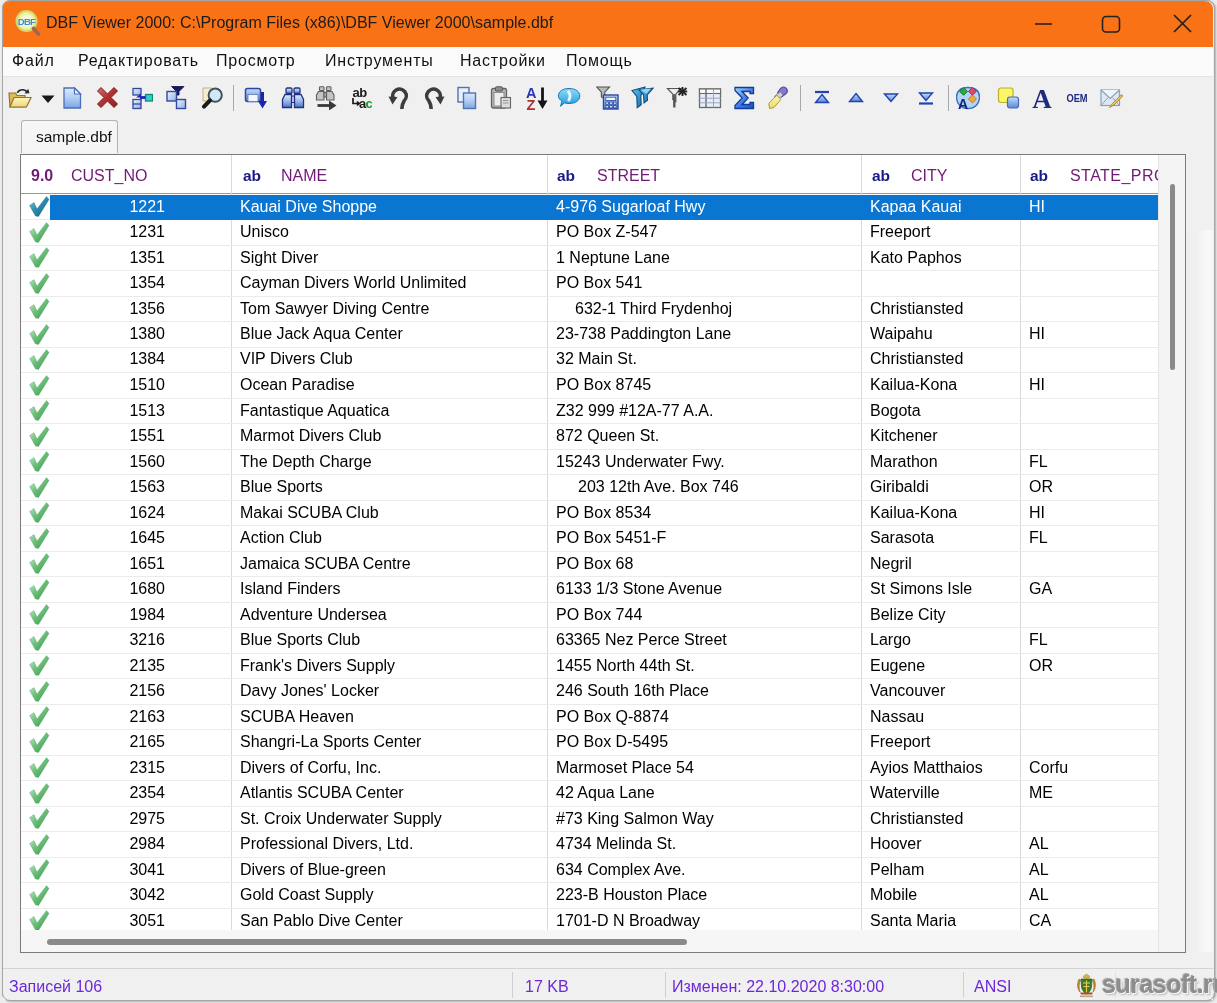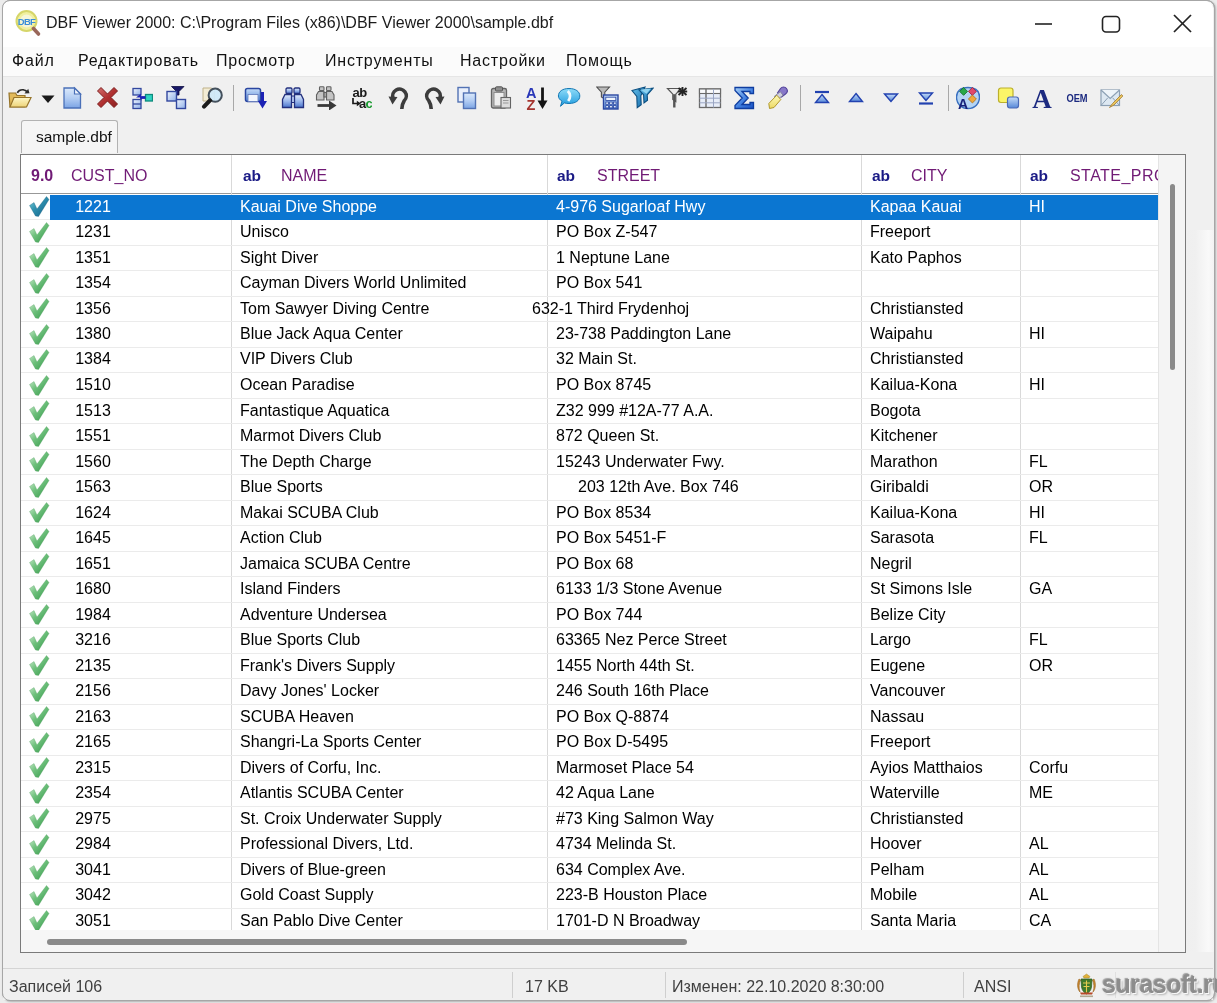--- a/index.html
+++ b/index.html
@@ -7,21 +7,21 @@
 #pg { position:relative; width:1217px; height:1003px; }
 .abs { position:absolute; }
 
 
 #win { position:absolute; left:2px; top:0px; width:1213px; height:1001px;
   border:1px solid #a6a6a6; border-radius:8px; background:#f0f0f0; overflow:hidden;
   box-shadow:1px 1px 2px rgba(0,0,0,0.25); }
 
 
 #titlebar { position:absolute; left:2px; top:1px; width:1211px; height:46px;
-  background:#ffffff; border-radius:8px 8px 0 0;text-align:right; }
+  background:#f97316; border-radius:8px 8px 0 0;text-align:right; }
 #title-txt { position:absolute; left:44px; top:13px; font-size:16px; color:#1b1b1b; }
 #appicon { position:absolute; left:13px; top:9px; }
 
 
 .wbtn { position:absolute; top:0; }
 
 
 #menubar { position:absolute; left:3px; top:47px; width:1210px; height:29px; background:#fbfbfb; }
 .mi { position:absolute; top:5px; font-size:16px; color:#111; letter-spacing:0.8px; }
 
@@ -43,35 +43,35 @@
 #header { position:absolute; left:0; top:0; width:1137px; height:39px; background:#fff;
   border-bottom:1px solid #989898; overflow:hidden; }
 .hdt { position:absolute; top:12px; font-size:16px; color:#701a75; white-space:pre; }
 .hab { position:absolute; top:12px; font-size:15.5px; font-weight:bold; color:#1a1a85; }
 #data { position:absolute; left:0; top:40px; width:1137px; height:735px; overflow:hidden; }
 .row { position:absolute; left:0; width:100%; height:25.5px; }
 .row > div { position:absolute; top:3px; font-size:16px; color:#000; white-space:pre; }
 .selbar { left:29px; top:0 !important; width:1108px; height:25px; background:#0b76d1; }
 .sel .cc, .sel .cnum { color:#fff; }
 .chk { left:6px; top:0.5px !important; }
-.cnum { left:0; width:144px; text-align:center; }
+.cnum { left:0; width:144px; text-align:right; }
 .hgl { position:absolute; left:0; width:100%; height:1px; background:#ebebeb; }
 .vgl { position:absolute; top:0px; width:1px; height:775px; background:#d9d9d9; }
 
 
 #vtrack { position:absolute; left:1137px; top:0; width:27px; height:797px; background:#f4f4f4; border-left:1px solid #e4e4e4; }
 #vthumb { position:absolute; left:11px; top:29px; width:5px; height:186px; background:#8a8a8a; border-radius:2.5px; }
 
 #htrack { position:absolute; left:0; top:775px; width:1137px; height:22px; background:#f6f6f6; }
 #hthumb { position:absolute; left:26px; top:9px; width:640px; height:6px; background:#8a8a8a; border-radius:3px; }
 
 
 #status { position:absolute; left:3px; top:968px; width:1210px; height:32px; background:#f0f0f0;
   border-top:1px solid #d4d4d4; }
-.st { position:absolute; top:9px; font-size:16px; color:#404040; }
+.st { position:absolute; top:9px; font-size:16px; color:#6d28d9; }
 .ssep { position:absolute; top:3px; width:1px; height:26px; background:#cfcfcf; }
 #wmark { position:absolute; left:1099px; top:1px; font-size:25px; font-weight:bold; color:#8d8d8d;
   letter-spacing:-0.5px; text-shadow:1px 1px 0 #fafafa, -1px -1px 1px rgba(95,95,95,0.55), 2px 2px 2px rgba(125,125,125,0.5); }
 </style></head>
 <body>
 <div id="pg">
 <div id="win"></div>
 <div id="titlebar">
   <svg id="appicon" width="28" height="28" viewBox="0 0 28 28">
     <circle cx="11.5" cy="11" r="10" fill="#f0f0a0" stroke="#d6d66a" stroke-width="2"></circle>
@@ -487,21 +487,21 @@
         </div>
 <div class="row" style="top:101.5px">
           <div class="chk"><svg width="24" height="24" viewBox="0 0 24 24">
               <filter id="softb" x="-10%" y="-10%" width="120%" height="120%">
                 <feGaussianBlur stdDeviation="0.45"></feGaussianBlur>
               </filter>
               <path d="M2.5 10.5 L7 7.5 L10 14 L19.5 1.5 L22 4.5 L11.5 21.5 L8.5 21 Z" fill="url(#gchk)" stroke="#4a9a58" stroke-width="0.6" stroke-opacity="0.5" filter="url(#softb)"></path>
             </svg></div>
           <div class="cnum">1356</div>
           <div class="cc" style="left:219px">Tom Sawyer Diving Centre</div>
-          <div class="cc" style="left:511px">632-1 Third Frydenhoj</div>
+          <div class="cc" style="left:554px">632-1 Third Frydenhoj</div>
           <div class="cc" style="left:849px">Christiansted</div>
           <div class="cc" style="left:1008px"></div>
         </div>
 <div class="row" style="top:127.0px">
           <div class="chk"><svg width="24" height="24" viewBox="0 0 24 24">
               <filter id="softb" x="-10%" y="-10%" width="120%" height="120%">
                 <feGaussianBlur stdDeviation="0.45"></feGaussianBlur>
               </filter>
               <path d="M2.5 10.5 L7 7.5 L10 14 L19.5 1.5 L22 4.5 L11.5 21.5 L8.5 21 Z" fill="url(#gchk)" stroke="#4a9a58" stroke-width="0.6" stroke-opacity="0.5" filter="url(#softb)"></path>
             </svg></div>

